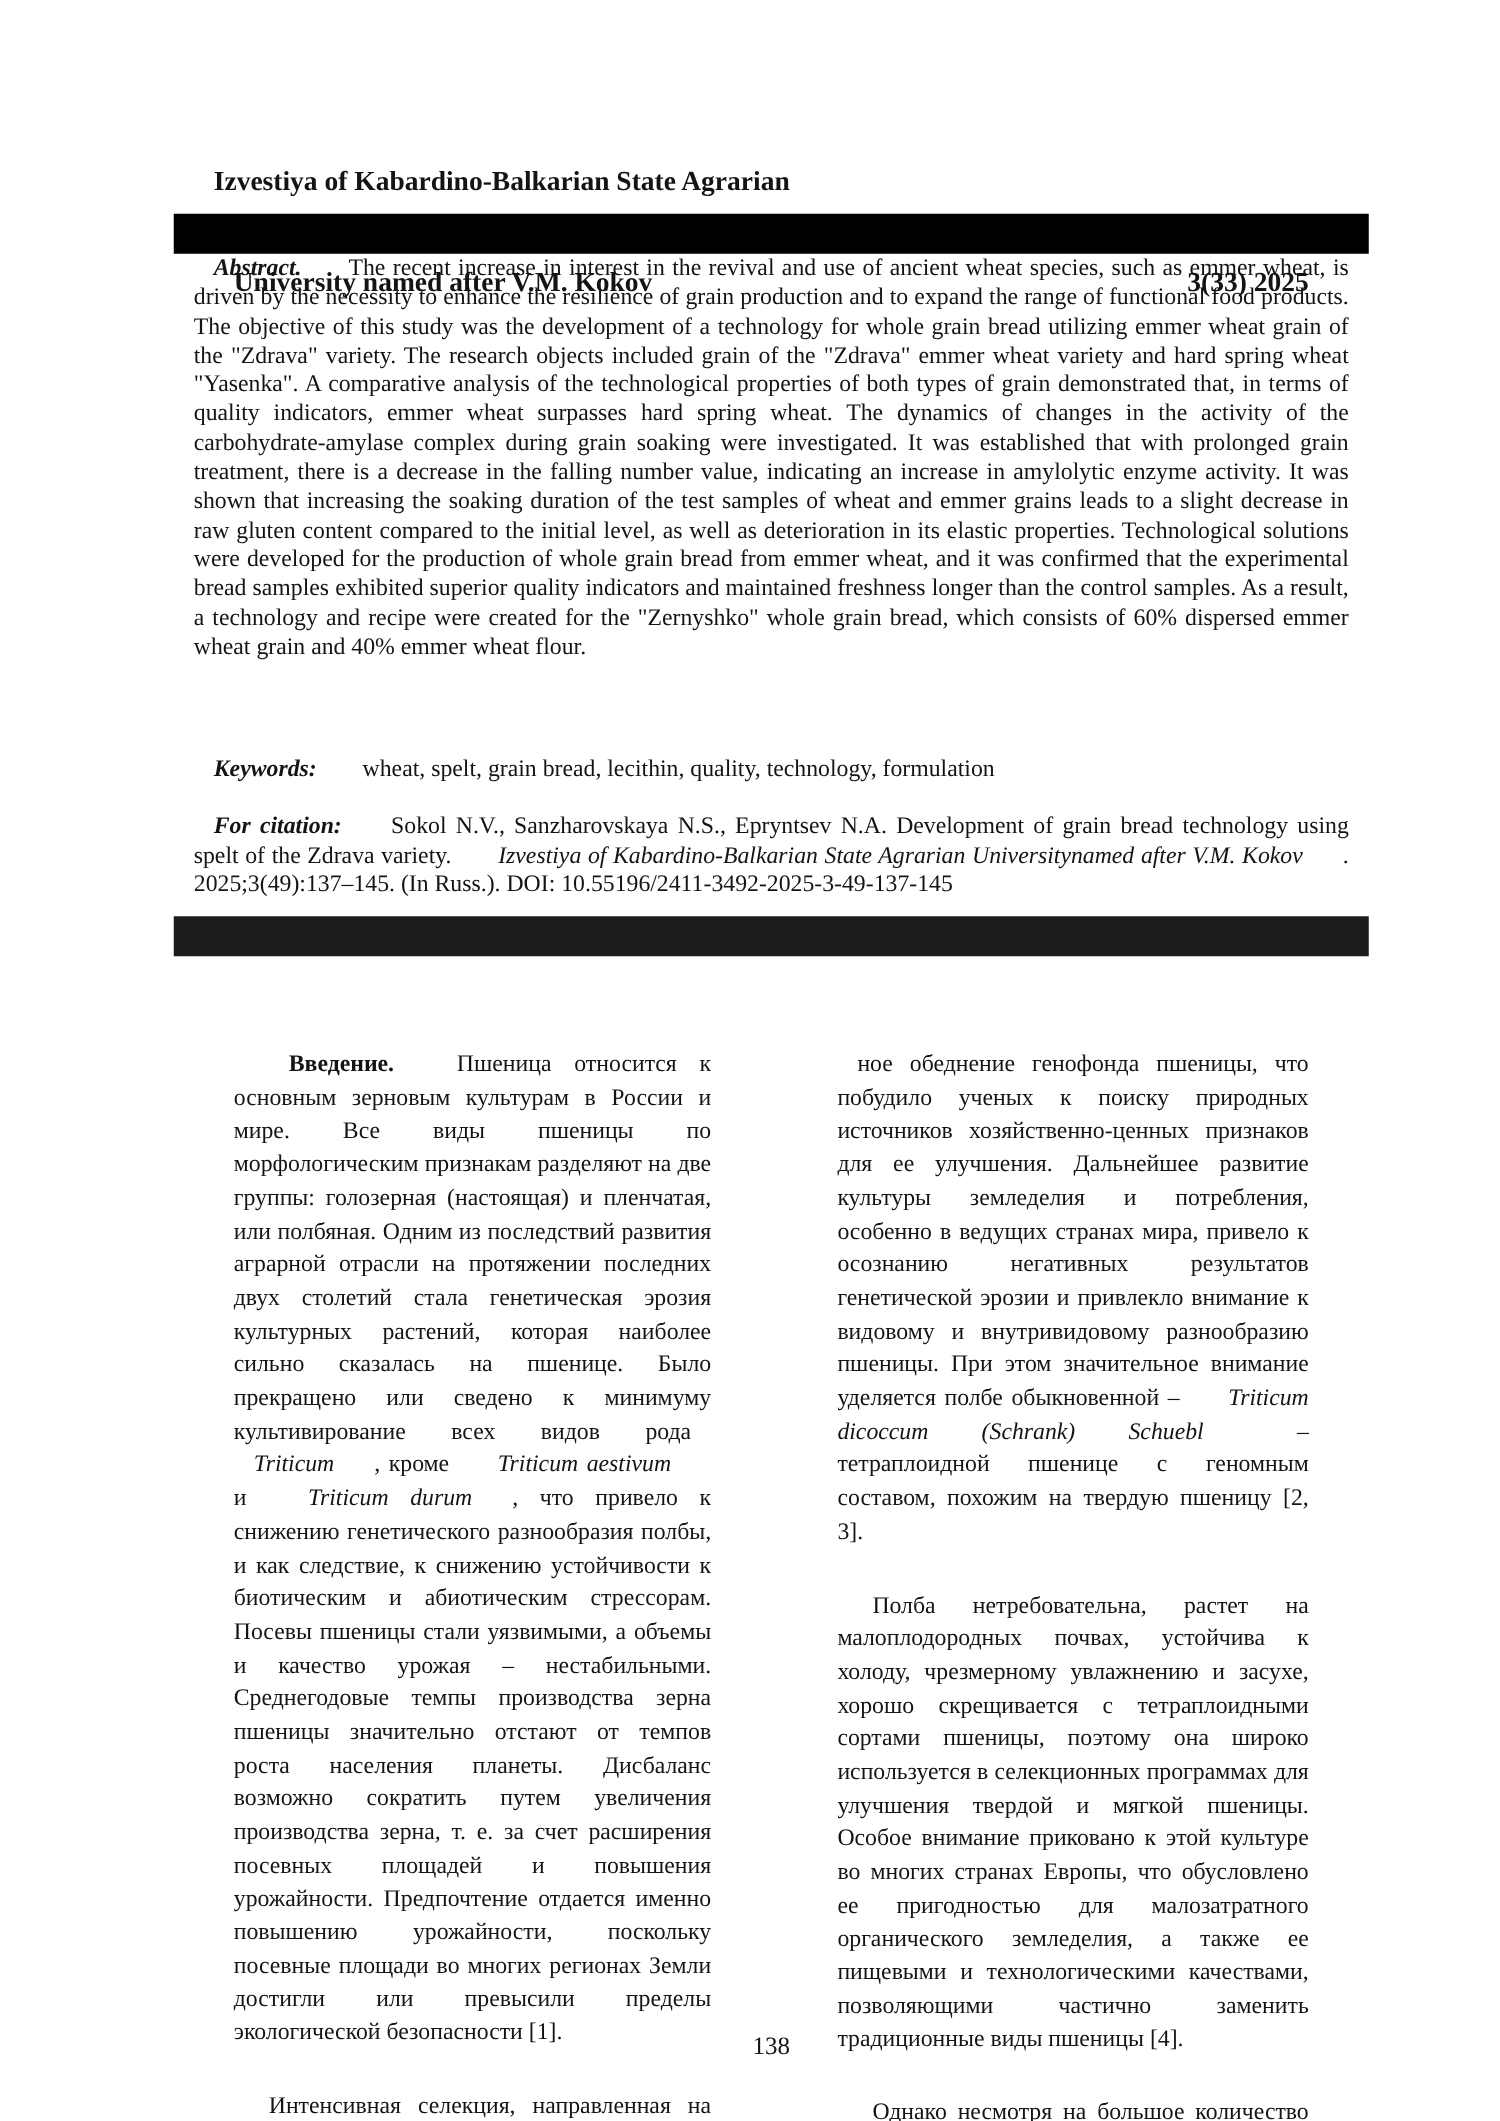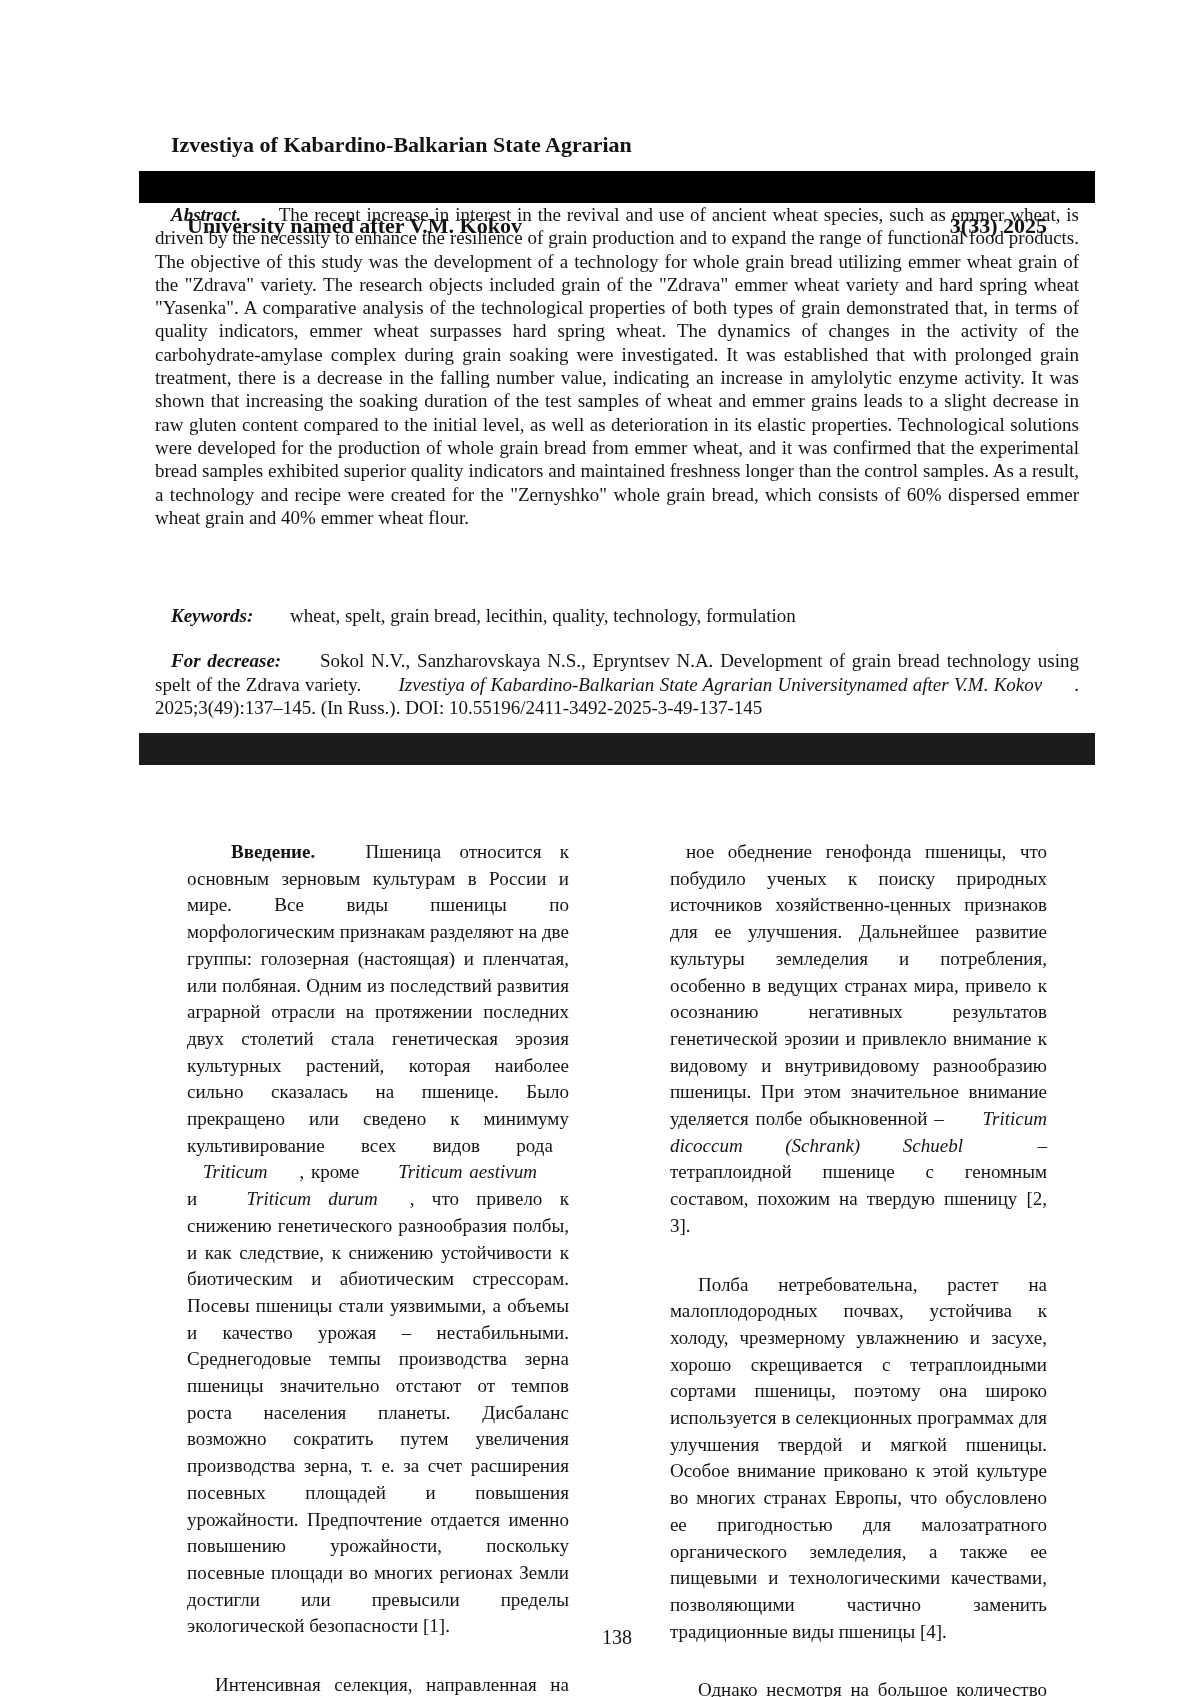--- a/index.html
+++ b/index.html
@@ -57,21 +57,21 @@
         <span>3(33) 2025</span>
       </div>
     </div>
 
     <div class="rule-thick"></div>
 
     <p class="abstract"><span class="bi">Abstract.</span><span> The recent increase in interest in the revival and use of ancient wheat species, such as emmer wheat, is driven by the necessity to enhance the resilience of grain production and to expand the range of functional food products. The objective of this study was the development of a technology for whole grain bread utilizing emmer wheat grain of the "Zdrava" variety. The research objects included grain of the "Zdrava" emmer wheat variety and hard spring wheat "Yasenka". A comparative analysis of the technological properties of both types of grain demonstrated that, in terms of quality indicators, emmer wheat surpasses hard spring wheat. The dynamics of changes in the activity of the carbohydrate-amylase complex during grain soaking were investigated. It was established that with prolonged grain treatment, there is a decrease in the falling number value, indicating an increase in amylolytic enzyme activity. It was shown that increasing the soaking duration of the test samples of wheat and emmer grains leads to a slight decrease in raw gluten content compared to the initial level, as well as deterioration in its elastic properties. Technological solutions were developed for the production of whole grain bread from emmer wheat, and it was confirmed that the experimental bread samples exhibited superior quality indicators and maintained freshness longer than the control samples. As a result, a technology and recipe were created for the "Zernyshko" whole grain bread, which consists of 60% dispersed emmer wheat grain and 40% emmer wheat flour.</span></p>
 
     <p class="keywords"><span class="bi">Keywords:</span><span> wheat, spelt, grain bread, lecithin, quality, technology, formulation</span></p>
 
-    <p class="citation"><span class="bi">For decrease:</span><span> Sokol N.V., Sanzharovskaya N.S., Epryntsev N.A. Development of grain bread technology using spelt of the Zdrava variety. </span><span class="it">Izvestiya of Kabardino-Balkarian State Agrarian Universitynamed after V.M. Kokov</span><span>. 2025;3(49):137–145. (In Russ.). DOI: 10.55196/2411-3492-2025-3-49-137-145</span></p>
+    <p class="citation"><span class="bi">For citation:</span><span> Sokol N.V., Sanzharovskaya N.S., Epryntsev N.A. Development of grain bread technology using spelt of the Zdrava variety. </span><span class="it">Izvestiya of Kabardino-Balkarian State Agrarian Universitynamed after V.M. Kokov</span><span>. 2025;3(49):137–145. (In Russ.). DOI: 10.55196/2411-3492-2025-3-49-137-145</span></p>
 
     <div class="rule-thin"></div>
 
     <div class="cols">
 
       <div class="col col-left">
         <p class="indent"><span class="b">Введение.</span><span> Пшеница относится к основным зерновым культурам в России и мире. Все виды пшеницы по морфологическим признакам разделяют на две группы: голозерная (настоящая) и пленчатая, или полбяная. Одним из последствий развития аграрной отрасли на протяжении последних двух столетий стала генетическая эрозия культурных растений, которая наиболее сильно сказалась на пшенице. Было прекращено или сведено к минимуму культивирование всех видов рода </span><span class="it">Triticum</span><span>, кроме </span><span class="it">Triticum aestivum</span><span> и </span><span class="it">Triticum durum</span><span>, что привело к снижению генетического разнообразия полбы, и как следствие, к снижению устойчивости к биотическим и абиотическим стрессорам. Посевы пшеницы стали уязвимыми, а объемы и качество урожая – нестабильными. Среднегодовые темпы производства зерна пшеницы значительно отстают от темпов роста населения планеты. Дисбаланс возможно сократить путем увеличения производства зерна, т. е. за счет расширения посевных площадей и повышения урожайности. Предпочтение отдается именно повышению урожайности, поскольку посевные площади во многих регионах Земли достигли или превысили пределы экологической безопасности [1].</span></p>
         <p class="indent cont">Интенсивная селекция, направленная на повышение урожайности, вызвала значитель-</p>
       </div>
 

